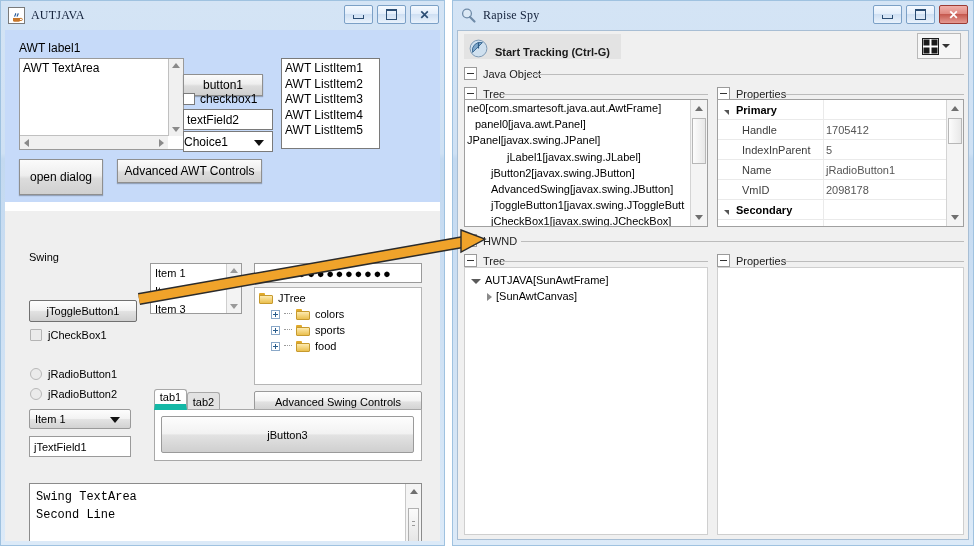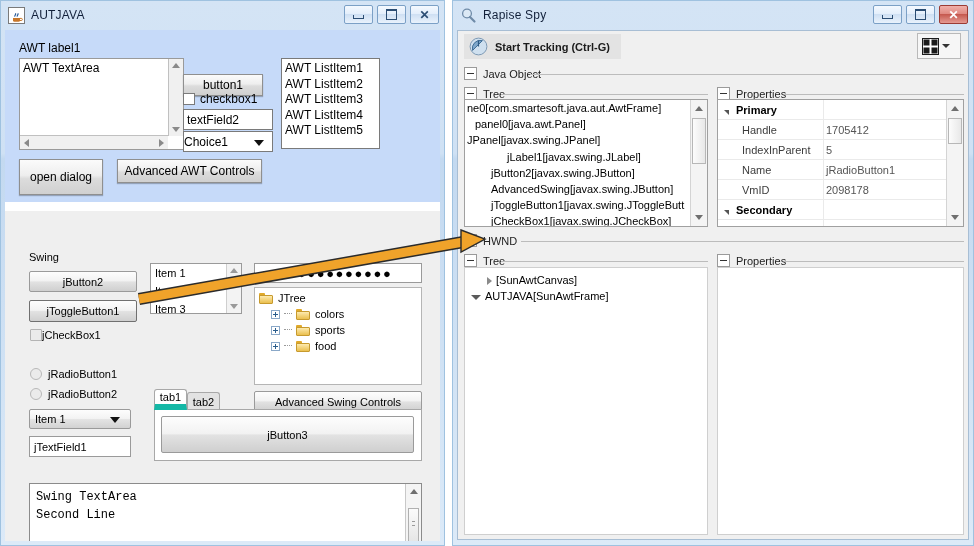--- a/index.html
+++ b/index.html
@@ -16,21 +16,21 @@
   
   .win{position:absolute;box-sizing:border-box;}
   .win-frame{
     position:absolute;inset:0;
     border:1px solid #9fc2e0;
     background:linear-gradient(to bottom,#d4e4f5 0%,#cfe1f4 28%,#c3d9f0 29%,#dceaf8 100%);
     box-sizing:border-box;
   }
   .titlebar{
     position:absolute;left:0;right:0;top:0;height:30px;
-    display:flex;align-items:center;
+    display:flex;align-items:center;font-family:Liberation Serif, serif;
   }
   .title-ico{width:17px;height:17px;margin-left:8px;margin-right:6px;flex:0 0 auto;position:relative;}
   .title-text{font-size:12px;color:#12203a;letter-spacing:.2px;}
   .winbtns{position:absolute;right:6px;top:5px;display:flex;gap:4px;}
   .wbtn{
     width:29px;height:19px;box-sizing:border-box;
     border:1px solid #7ba0c6;border-radius:2px;
     background:linear-gradient(to bottom,#f4f9ff 0%,#e3eefb 48%,#cfe0f3 50%,#e9f2fc 100%);
     position:relative;
   }
@@ -107,21 +107,21 @@
     background:linear-gradient(to bottom,#fdfdfd 0%,#f2f2f2 47%,#e2e2e2 52%,#cfcfcf 100%);
     display:flex;align-items:center;justify-content:center;
     font-size:11px;color:#000;
   }
   .sw-list{
     position:absolute;box-sizing:border-box;background:#fff;border:1px solid #9a9a9a;
     font-size:11px;overflow:hidden;
   }
   .sw-list .it{padding:1px 0 1px 4px;line-height:16px;}
   .sw-sb{position:absolute;right:0;top:0;bottom:0;width:15px;background:#f3f3f3;border-left:1px solid #cfcfcf;box-sizing:border-box;}
-  .sw-check{position:absolute;display:flex;align-items:center;font-size:11px;}
+  .sw-check{position:absolute;display:flex;align-items:center;gap:6px;font-size:11px;}
   .scbox{width:12px;height:12px;border:1px solid #b4b4b4;background:#ebebeb;box-sizing:border-box;border-radius:1px;}
   .sw-radio{position:absolute;display:flex;align-items:center;gap:6px;font-size:11px;}
   .srad{width:12px;height:12px;border:1px solid #b8b8b8;background:#ebebeb;border-radius:50%;box-sizing:border-box;}
   .sw-combo{
     position:absolute;box-sizing:border-box;border:1px solid #9a9a9a;border-radius:2px;
     background:linear-gradient(to bottom,#fdfdfd 0%,#f3f3f3 47%,#e4e4e4 52%,#d2d2d2 100%);
     font-size:11px;display:flex;align-items:center;padding-left:5px;
   }
   .sw-combo .tri{position:absolute;right:10px;top:50%;margin-top:-2px;
     width:0;height:0;border-left:5px solid transparent;border-right:5px solid transparent;border-top:6px solid #111;}
@@ -170,21 +170,21 @@
     border-top:1px solid #9a9a9a;border-bottom:1px solid #9a9a9a;height:5px;box-sizing:border-box;}
 
   
   #spy{left:452px;top:0;width:522px;height:546px;}
   #spy .client{
     position:absolute;left:5px;right:5px;top:30px;bottom:6px;
     background:#f0f0f0;border:1px solid #a8bed4;box-sizing:border-box;overflow:hidden;
   }
   .toolbar{position:absolute;left:0;right:0;top:0;height:30px;background:#f0f0f0;}
   .track-btn{
-    position:absolute;left:6px;top:3px;height:25px;display:flex;align-items:center;gap:7px;
+    position:absolute;left:6px;top:3px;height:25px;display:flex;align-items:flex-end;gap:7px;
     background:#e3e3e3;border:1px solid #e3e3e3;padding:0 10px 0 4px;box-sizing:border-box;
     font-size:11px;font-weight:bold;color:#1a1a1a;
   }
   .dish{width:19px;height:19px;position:relative;flex:0 0 auto;}
   .layout-btn{
     position:absolute;right:7px;top:2px;width:44px;height:26px;box-sizing:border-box;
     border:1px solid #b9b9b9;background:#f6f6f6;display:flex;align-items:center;gap:3px;padding-left:4px;
   }
   .grid-ico{width:17px;height:17px;position:relative;}
   .mini-tri{width:0;height:0;border-left:4px solid transparent;border-right:4px solid transparent;border-top:4px solid #333;}
@@ -297,21 +297,20 @@
           <div>AWT ListItem5</div>
         </div>
 
         <div class="awt-btn" style="left:14px;top:129px;width:84px;height:36px;">open dialog</div>
         <div class="awt-btn" style="left:112px;top:129px;width:145px;height:24px;">Advanced AWT Controls</div>
       </div>
 
       <div class="swing-panel">
         <div class="lbl swing-lbl" style="left:24px;top:40px;">Swing</div>
 
-        <div class="sw-btn" style="left:24px;top:60px;width:108px;height:21px;">jButton2</div>
         <div class="sw-btn" style="left:24px;top:89px;width:108px;height:22px;border-color:#707070;">jToggleButton1</div>
 
         <div class="sw-check" style="left:25px;top:118px;">
           <div class="scbox"></div>
           <span>jCheckBox1</span>
         </div>
 
         <div class="sw-radio" style="left:25px;top:157px;">
           <div class="srad"></div>
           <span>jRadioButton1</span>
@@ -541,22 +540,22 @@
       <div class="hdr-rule" style="left:43px;top:230px;width:207px;"></div>
 
       <div class="grp-hdr" style="left:259px;top:223px;">
         <span class="minus"></span>
         <span>Properties</span>
       </div>
       <div class="hdr-rule" style="left:326px;top:230px;width:180px;"></div>
 
       <div class="pane flat" style="left:6px;top:236px;width:244px;height:268px;">
         <div class="jtree-rows" id="hwnd-tree-rows" style="padding-top: 4px;">
+            <div class="jrow" style="padding-left: 6px;"><span class="twisty-open" style="margin-left: 0px;"></span><span>AUTJAVA[SunAwtFrame]</span></div>
             <div class="jrow" style="padding-left: 22px;"><span class="twisty" style="margin-left: 0px;"></span><span>[SunAwtCanvas]</span></div>
-            <div class="jrow" style="padding-left: 6px;"><span class="twisty-open" style="margin-left: 0px;"></span><span>AUTJAVA[SunAwtFrame]</span></div>
           </div>
       </div>
 
       <div class="pane flat" style="left:259px;top:236px;width:247px;height:268px;"></div>
 
     </div>
   </div>
 
   <svg class="arrow-layer">
     <g>

